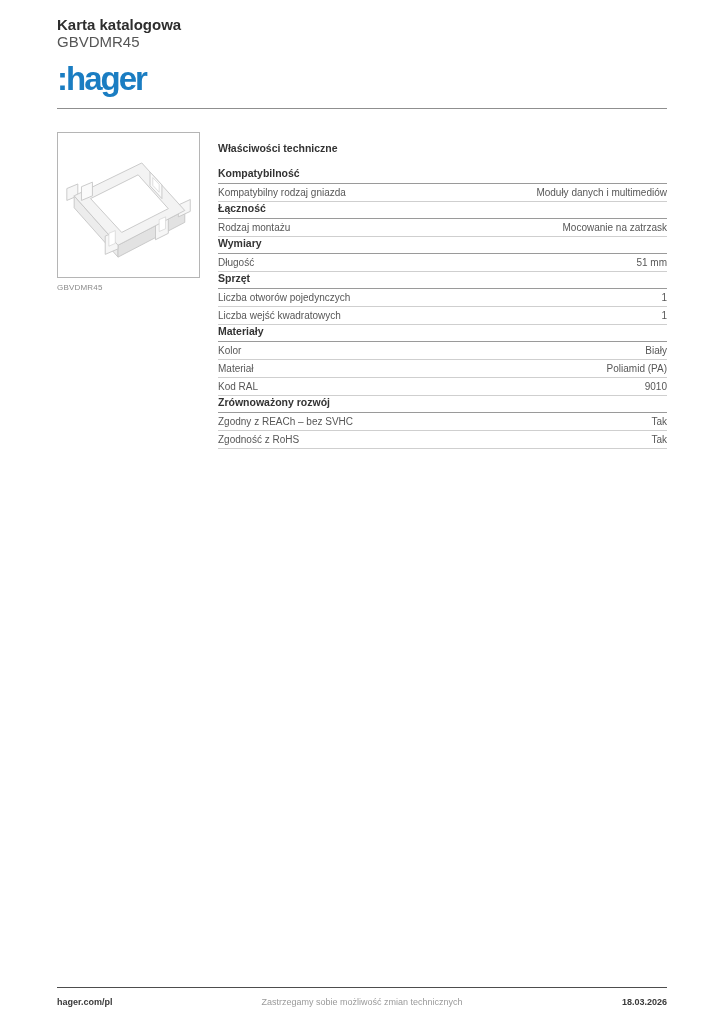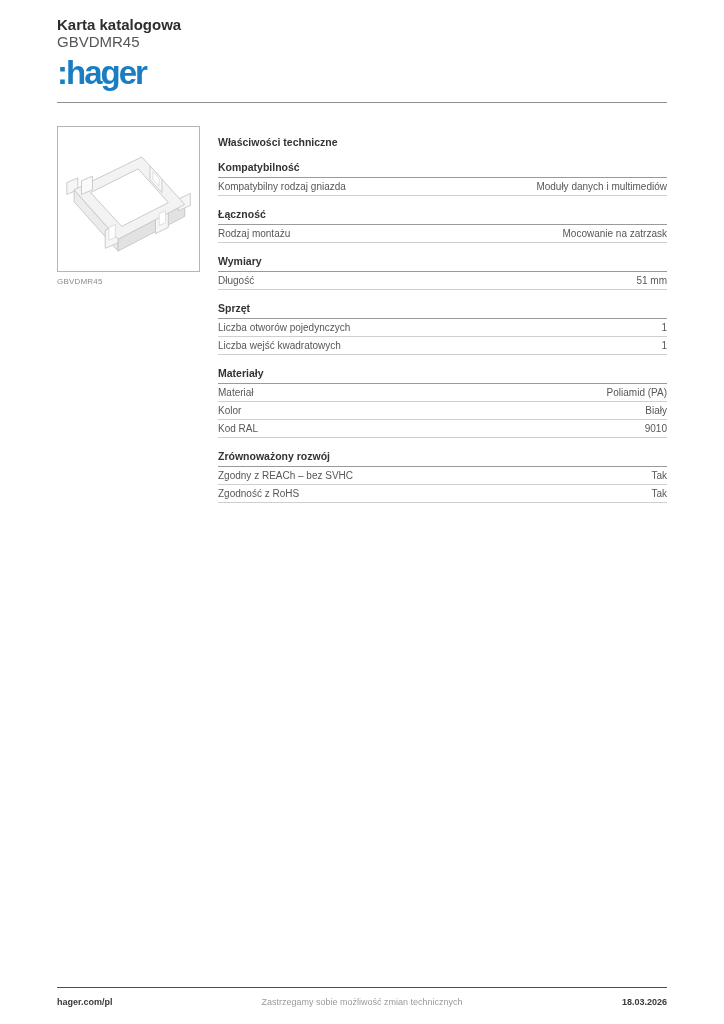--- a/index.html
+++ b/index.html
@@ -15,42 +15,42 @@
 
   
   .header {
     padding:16px 57px 0 57px;
     display:flex; justify-content:space-between; align-items:flex-start;flex-direction:column;
   }
   .doc-type { font-size:15px; font-weight:bold; color:#2e2e2e; line-height:1.15; }
   .product-code { font-size:15px; font-weight:normal; color:#565656; line-height:1.15; }
   .logo {
     color:#1a7dc2; font-size:33px; font-weight:bold;
-    letter-spacing:-2px; line-height:0.85; margin-top:8px;
+    letter-spacing:-2px; line-height:0.85; margin-top:14px;
   }
   .header-divider { margin:15px 57px 0 57px; border:none; border-top:1px solid #8f8f8f; height:0; }
 
   
   .main { display:flex; padding:23px 57px 0 57px; gap:18px; }
 
   .figure { width:143px; flex:none; }
   .image-box {
     width:141px; height:144px;
     border:1px solid #b5b5b5;
     display:flex; align-items:center; justify-content:center;
     background:#ffffff;
   }
   .image-box svg { display:block; }
   .caption { font-size:8px; color:#8a8a8a; margin-top:5px; letter-spacing:0.2px; }
 
   .details { flex:1; min-width:0; padding-top:1px; }
   .product-title { font-size:10.5px; font-weight:bold; color:#333; margin:0 0 21px 0; line-height:1.2; }
   .props-heading { font-size:10.5px; font-weight:bold; color:#333; margin:9px 0 13px 0; }
 
-  .section { margin-bottom:12px; }
+  .section { }
   .section-title {
     font-size:10.5px; font-weight:bold; color:#333;
     padding-bottom:4px; border-bottom:1px solid #9a9a9a;
   }
   .spec-row {
     display:flex; justify-content:space-between; align-items:baseline;
     font-size:10px; color:#575757;
     padding:3.5px 0 2.5px 0;
     border-bottom:1px solid #cfcfcf;
   }
@@ -141,26 +141,26 @@
         </div>
         <div class="spec-row">
           <span class="spec-label">Liczba wejść kwadratowych</span>
           <span class="spec-value">1</span>
         </div>
       </div>
 
       <div class="section">
         <div class="section-title">Materiały</div>
         <div class="spec-row">
+          <span class="spec-label">Kolor</span>
+          <span class="spec-value">Biały</span>
+        </div>
+        <div class="spec-row">
           <span class="spec-label">Materiał</span>
           <span class="spec-value">Poliamid (PA)</span>
-        </div>
-        <div class="spec-row">
-          <span class="spec-label">Kolor</span>
-          <span class="spec-value">Biały</span>
         </div>
         <div class="spec-row">
           <span class="spec-label">Kod RAL</span>
           <span class="spec-value">9010</span>
         </div>
       </div>
 
       <div class="section">
         <div class="section-title">Zrównoważony rozwój</div>
         <div class="spec-row">

